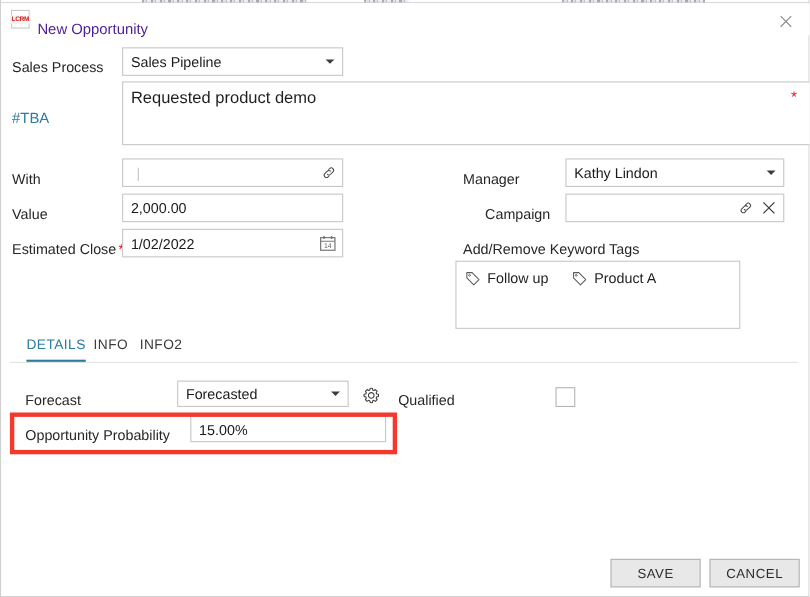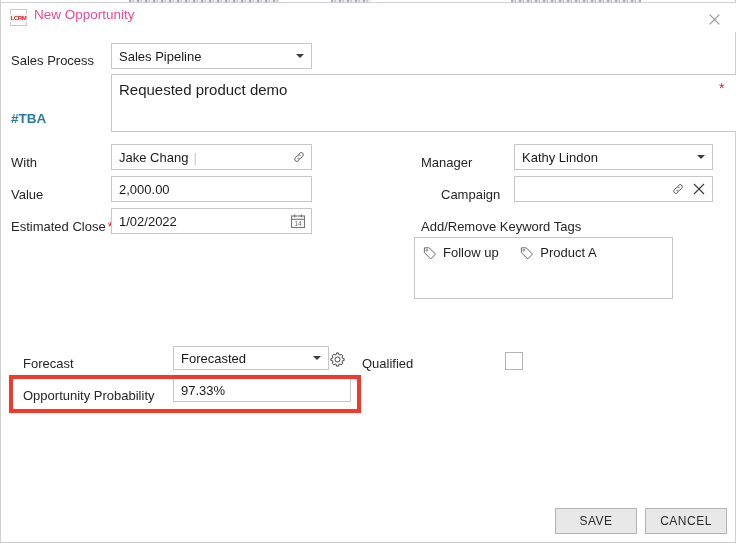--- a/index.html
+++ b/index.html
@@ -76,23 +76,23 @@
     font-size: 6px;
     font-weight: bold;
     color: #d02020;
     letter-spacing: -0.3px;
     line-height: 1;
     background: #f3f3f3;
     padding: 1px 1px;
   }
   .title-text {
     position: absolute;
-    left: 33px; top: 4px;
+    left: 33px; top: 16px;
     font-size: 13.5px;
-    color: #ec4899;
+    color: #4c1d95;
   }
   .close-btn {
     position: absolute;
     right: 6px; top: 3px;
     width: 34px; height: 26px;
     display: flex;
     align-items: center;
     justify-content: center;
     cursor: pointer;
   }
@@ -140,23 +140,22 @@
   }
 
   
   #lbl-sales-process { left: 10px; top: 21px; }
   #fld-sales-process { left: 110px; top: 11px; width: 201px; height: 26px; }
 
   
   #lbl-tba {
     left: 10px; top: 68px;
     color: #2a7ca0;
-    font-weight: bold;
+    font-weight: normal;
     font-size: 13.5px;
-    margin-top: 11px;
   }
   #fld-note {
     left: 110px; top: 42px;
     width: 701px; height: 58px;
     align-items: flex-start;
     padding-top: 6px;
     font-size: 15px;
     color: #1f1f1f;
   }
   #note-star { left: 718px; top: 48px; position: absolute; color:#e81123; font-size: 14px; }
@@ -244,21 +243,21 @@
     background: #e2e2e2;
   }
 
   
   .details {
     position: absolute;
     left: 0; top: 330px;
     width: 736px;
   }
   #lbl-forecast { left: 22px; top: 26px; }
-  #fld-forecast { left: 172px; top: 16px; width: 156px; height: 24px; text-align: right; }
+  #fld-forecast { left: 160px; top: 16px; width: 156px; height: 24px; text-align: right; }
   #gear-icon {
     position: absolute;
     left: 329px; top: 22px;
     width: 15px; height: 15px;
     cursor: pointer;
   }
   #lbl-qualified { left: 361px; top: 26px; }
   #chk-qualified {
     position: absolute;
     left: 504px; top: 22px;
@@ -333,21 +332,20 @@
     </div>
 
     <div class="label" id="lbl-tba">#TBA</div>
     <div class="field" id="fld-note">
       <span>Requested product demo</span>
     </div>
     <span id="note-star">*</span>
 
     <div class="label" id="lbl-with">With</div>
     <div class="field" id="fld-with">
-      <span class="primary">Jake Chang</span>
       <span class="sep">|</span>
       <span class="inline-icon" id="with-link-icon">
         <svg width="14" height="14" viewBox="0 0 16 16" aria-hidden="true">
           <path d="M6.4,9.6 C7.3,10.6 8.8,10.6 9.7,9.6 L12.2,7.1 C13.1,6.1 13.1,4.6 12.2,3.7 C11.2,2.7 9.7,2.7 8.8,3.7 L7.9,4.6" fill="none" stroke="#4a4a4a" stroke-width="1.1" stroke-linecap="round"></path>
           <path d="M9.6,6.4 C8.7,5.4 7.2,5.4 6.3,6.4 L3.8,8.9 C2.9,9.9 2.9,11.4 3.8,12.3 C4.8,13.3 6.3,13.3 7.2,12.3 L8.1,11.4" fill="none" stroke="#4a4a4a" stroke-width="1.1" stroke-linecap="round"></path>
         </svg>
       </span>
     </div>
 
     <div class="label" id="lbl-value">Value</div>
@@ -408,38 +406,44 @@
           <svg width="14" height="14" viewBox="0 0 16 16" aria-hidden="true">
             <path d="M1.6,7.6 L1.6,2.1 L7.1,2.1 L14.3,9.3 L8.8,14.8 Z" fill="none" stroke="#5a5a5a" stroke-width="1.05" stroke-linejoin="round"></path>
             <circle cx="4.4" cy="4.9" r="0.95" fill="none" stroke="#5a5a5a" stroke-width="0.9"></circle>
           </svg>
         </span>
         <span>Product A</span>
       </span>
     </div>
   </div>
 
+  <div class="tabs">
+    <div class="tab active" id="tab-0">DETAILS</div>
+    <div class="tab" id="tab-1">INFO</div>
+    <div class="tab" id="tab-2">INFO2</div>
+    <div class="tabs-rule"></div>
+  </div>
 
   <div class="details">
     <div class="label" id="lbl-forecast">Forecast</div>
     <div class="field dropdown" id="fld-forecast">
       <span>Forecasted</span>
       <span class="caret"></span>
     </div>
     <div id="gear-icon">
       <svg width="15" height="15" viewBox="0 0 16 16" aria-hidden="true">
         <path d="M8,5.3 A2.7,2.7 0 1,0 8,10.7 A2.7,2.7 0 1,0 8,5.3 Z M6.9,1 L9.1,1 L9.35,2.7 L10.6,3.25 L12,2.3 L13.7,4 L12.75,5.4 L13.3,6.65 L15,6.9 L15,9.1 L13.3,9.35 L12.75,10.6 L13.7,12 L12,13.7 L10.6,12.75 L9.35,13.3 L9.1,15 L6.9,15 L6.65,13.3 L5.4,12.75 L4,13.7 L2.3,12 L3.25,10.6 L2.7,9.35 L1,9.1 L1,6.9 L2.7,6.65 L3.25,5.4 L2.3,4 L4,2.3 L5.4,3.25 L6.65,2.7 Z" fill="none" stroke="#3f3f3f" stroke-width="1.05" stroke-linejoin="round"></path>
       </svg>
     </div>
     <div class="label" id="lbl-qualified">Qualified</div>
     <div id="chk-qualified"></div>
 
     <div class="label" id="lbl-probability">Opportunity Probability</div>
     <div class="field" id="fld-probability">
-      <span>97.33%</span>
+      <span>15.00%</span>
     </div>
   </div>
 
   <div class="annotation"></div>
 
   <div class="footer-btn" id="btn-cancel">CANCEL</div>
   <div class="footer-btn" id="btn-save">SAVE</div>
 
 </div>
 

